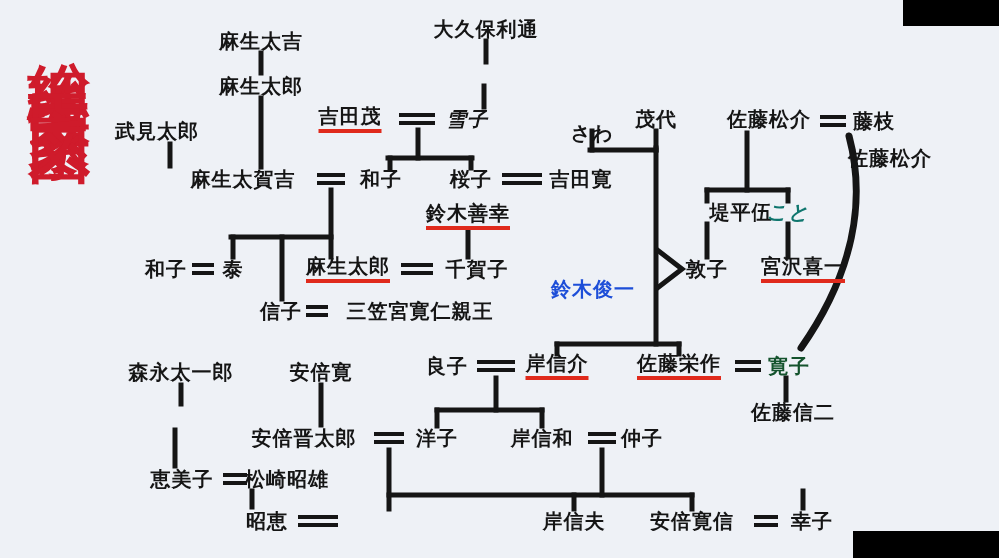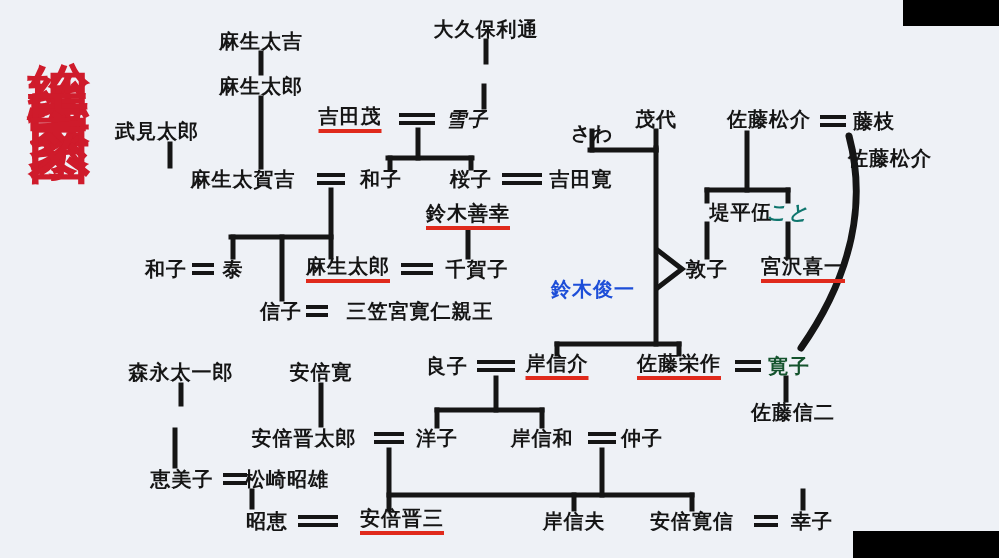--- a/index.html
+++ b/index.html
@@ -145,21 +145,20 @@
       <div class="person pm" style="left: 679px; top: 366px; color: rgb(21, 21, 21); border-bottom-color: rgb(224, 42, 28);">佐藤栄作</div>
       <div class="person" style="left: 789px; top: 366px; color: #14532d;">寛子</div>
       <div class="person" style="left: 793px; top: 412px; color: rgb(21, 21, 21);">佐藤信二</div>
       <div class="person" style="left: 304px; top: 438px; color: rgb(21, 21, 21);">安倍晋太郎</div>
       <div class="person" style="left: 437px; top: 438px; color: rgb(21, 21, 21);">洋子</div>
       <div class="person" style="left: 542px; top: 438px; color: rgb(21, 21, 21);">岸信和</div>
       <div class="person" style="left: 642px; top: 438px; color: rgb(21, 21, 21);">仲子</div>
       <div class="person" style="left: 182px; top: 479px; color: rgb(21, 21, 21);">恵美子</div>
       <div class="person" style="left: 287px; top: 479px; color: rgb(21, 21, 21);">松崎昭雄</div>
       <div class="person" style="left: 267px; top: 521px; color: rgb(21, 21, 21);">昭恵</div>
-      <div class="person pm" style="left: 402px; top: 521px; color: rgb(21, 21, 21); border-bottom-color: rgb(224, 42, 28);">安倍晋三</div>
       <div class="person" style="left: 574px; top: 521px; color: rgb(21, 21, 21);">岸信夫</div>
       <div class="person" style="left: 692px; top: 521px; color: rgb(21, 21, 21);">安倍寛信</div>
       <div class="person" style="left: 812px; top: 521px; color: rgb(21, 21, 21);">幸子</div>
       <div class="marriage" style="left: 399px; top: 113px; width: 36px; border-top-color: rgb(21, 21, 21); border-bottom-color: rgb(21, 21, 21);"></div>
       <div class="marriage" style="left: 820px; top: 115px; width: 26px; border-top-color: rgb(21, 21, 21); border-bottom-color: rgb(21, 21, 21);"></div>
       <div class="marriage" style="left: 317px; top: 173px; width: 28px; border-top-color: rgb(21, 21, 21); border-bottom-color: rgb(21, 21, 21);"></div>
       <div class="marriage" style="left: 502px; top: 173px; width: 40px; border-top-color: rgb(21, 21, 21); border-bottom-color: rgb(21, 21, 21);"></div>
       <div class="marriage" style="left: 192px; top: 263px; width: 22px; border-top-color: rgb(21, 21, 21); border-bottom-color: rgb(21, 21, 21);"></div>
       <div class="marriage" style="left: 401px; top: 263px; width: 32px; border-top-color: rgb(21, 21, 21); border-bottom-color: rgb(21, 21, 21);"></div>
       <div class="marriage" style="left: 306px; top: 305px; width: 22px; border-top-color: rgb(21, 21, 21); border-bottom-color: rgb(21, 21, 21);"></div>

